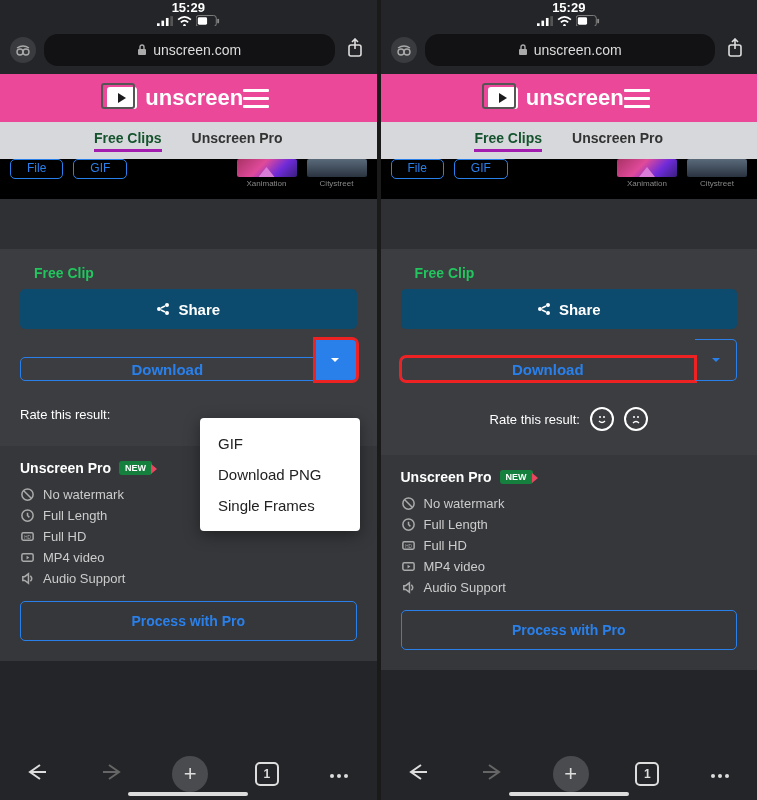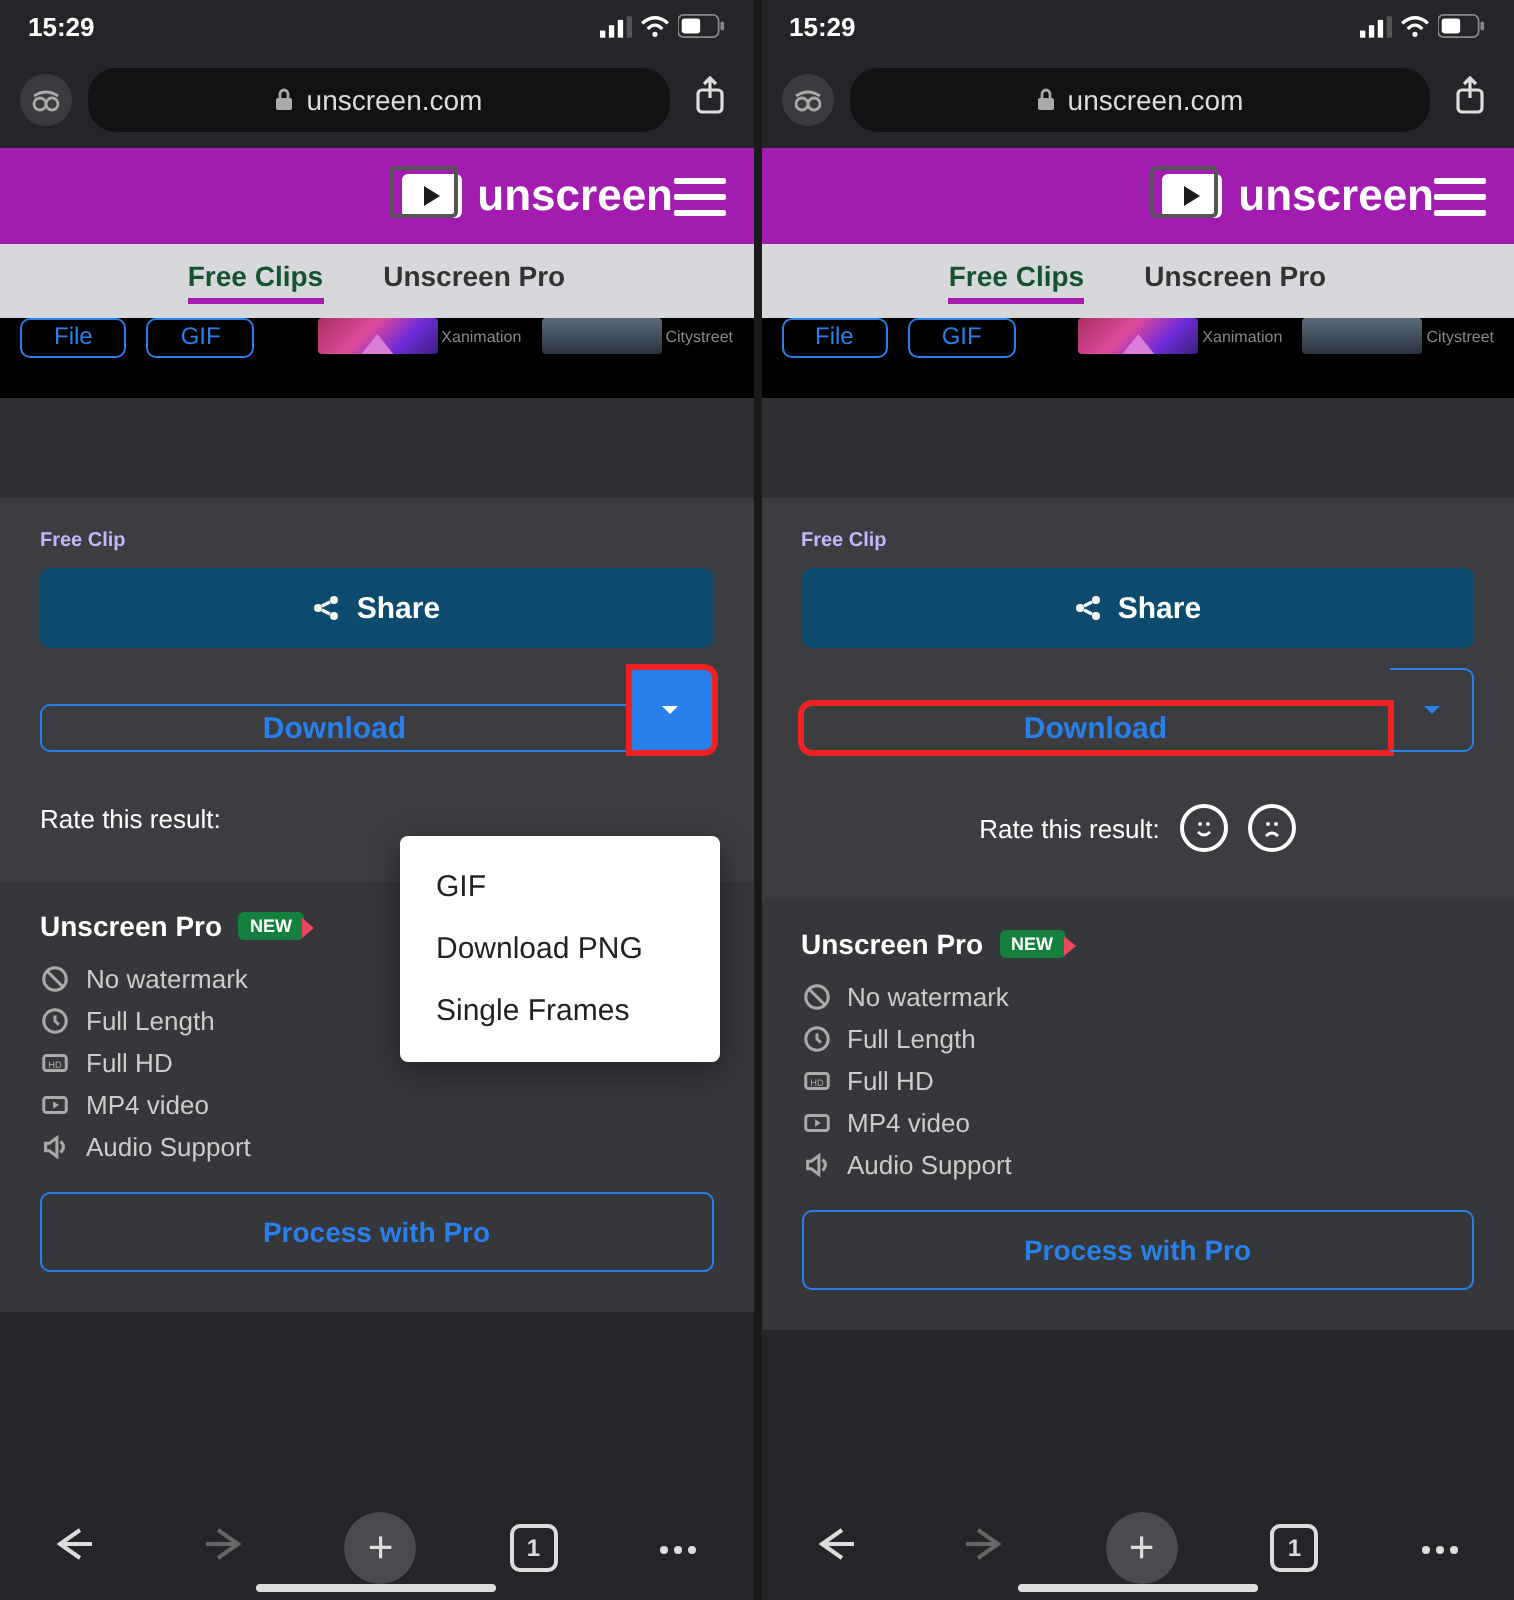--- a/index.html
+++ b/index.html
@@ -22,20 +22,21 @@
   .status-bar {
     background: #242528;
     color: #fff;
     height: 26px;
     display: flex;
     align-items: center;
     justify-content: space-between;
     padding: 0 14px;
     font-size: 13px;
     font-weight: 600;
+    flex-direction: column;
   }
   .status-icons { display: flex; gap: 4px; align-items: center; }
   .address-bar {
     background: #242528;
     padding: 8px 10px;
     display: flex;
     align-items: center;
     gap: 8px;
   }
   .incognito-icon {
@@ -51,23 +52,23 @@
     height: 32px;
     display: flex;
     align-items: center;
     justify-content: center;
     gap: 6px;
     color: #ddd;
     font-size: 14px;
   }
   .share-icon { width: 24px; text-align:center; color:#ddd; }
   .app-header {
-    background: #a21caf;
+    background: #ec4899;
     height: 48px;
-    display:flex;align-items:center;justify-content:flex-end;
+    display:flex;align-items:center;justify-content:center;
     padding: 0 14px;
   }
   .logo { display:flex; align-items:center; gap:8px; color:#fff; font-weight:700; font-size:22px;}
   .logo-mark {
     width:30px;height:22px;background:#fff;border-radius:3px;display:flex;align-items:center;justify-content:center;
     position:relative;
   }
   .logo-mark::before{
     content:"";position:absolute;left:-6px;top:-4px;width:30px;height:22px;border:2px solid #555;border-radius:3px;
   }
@@ -97,36 +98,36 @@
   }
   .chip {
     border:1px solid #2a80eb;
     color:#2a80eb;
     border-radius:5px;
     padding: 2px 16px 4px;
     font-size:12px;
     height:20px;
     display:flex;align-items:center;
   }
-  .thumb-wrap{display:flex;flex-direction:row;align-items:center;gap:2px;}
+  .thumb-wrap{display:flex;flex-direction:column;align-items:center;gap:2px;}
   .thumb {
     width:60px;height:18px;
     background:linear-gradient(135deg,#a83265 0%, #e04a9a 40%, #6e2bd9 70%, #3a1f7d 100%);
     border-radius:2px;position:relative;overflow:hidden;
   }
   .thumb.city{ background:linear-gradient(180deg,#5a6a7a 0%, #2a3340 100%);}
   .thumb::after{content:"";position:absolute;bottom:0;left:22px;width:16px;height:10px;background:#d97dd9;clip-path:polygon(50% 0,100% 100%,0 100%);}
   .thumb.city::after{display:none;}
   .thumb-label{color:#888;font-size:8px;}
   .spacer{height:50px;background:#2f3033;}
   .panel {
     background:#3b3d41;
     padding: 16px 20px 20px;
   }
-  .panel-title{color:#c4b5fd;font-size:10px;font-weight:600;margin-bottom:8px;}
+  .panel-title{color:#22c55e;font-size:14px;font-weight:600;margin-bottom:8px;margin-left:14px;}
   .btn {
     width:100%;height:40px;border-radius:5px;display:flex;align-items:center;justify-content:center;
     font-size:15px;font-weight:700;gap:8px;margin-bottom:10px;
   }
   .btn-share{ background:#0c4a6e; color:#fff;}
   .btn-row { display:flex; gap:0; height:42px; margin-bottom:18px;}
   .btn-download {
     flex:1;border:1px solid #2a80eb;color:#2a80eb;background:transparent;
     display:flex;align-items:center;justify-content:center;font-weight:700;font-size:15px;
     border-radius:5px 0 0 5px;

